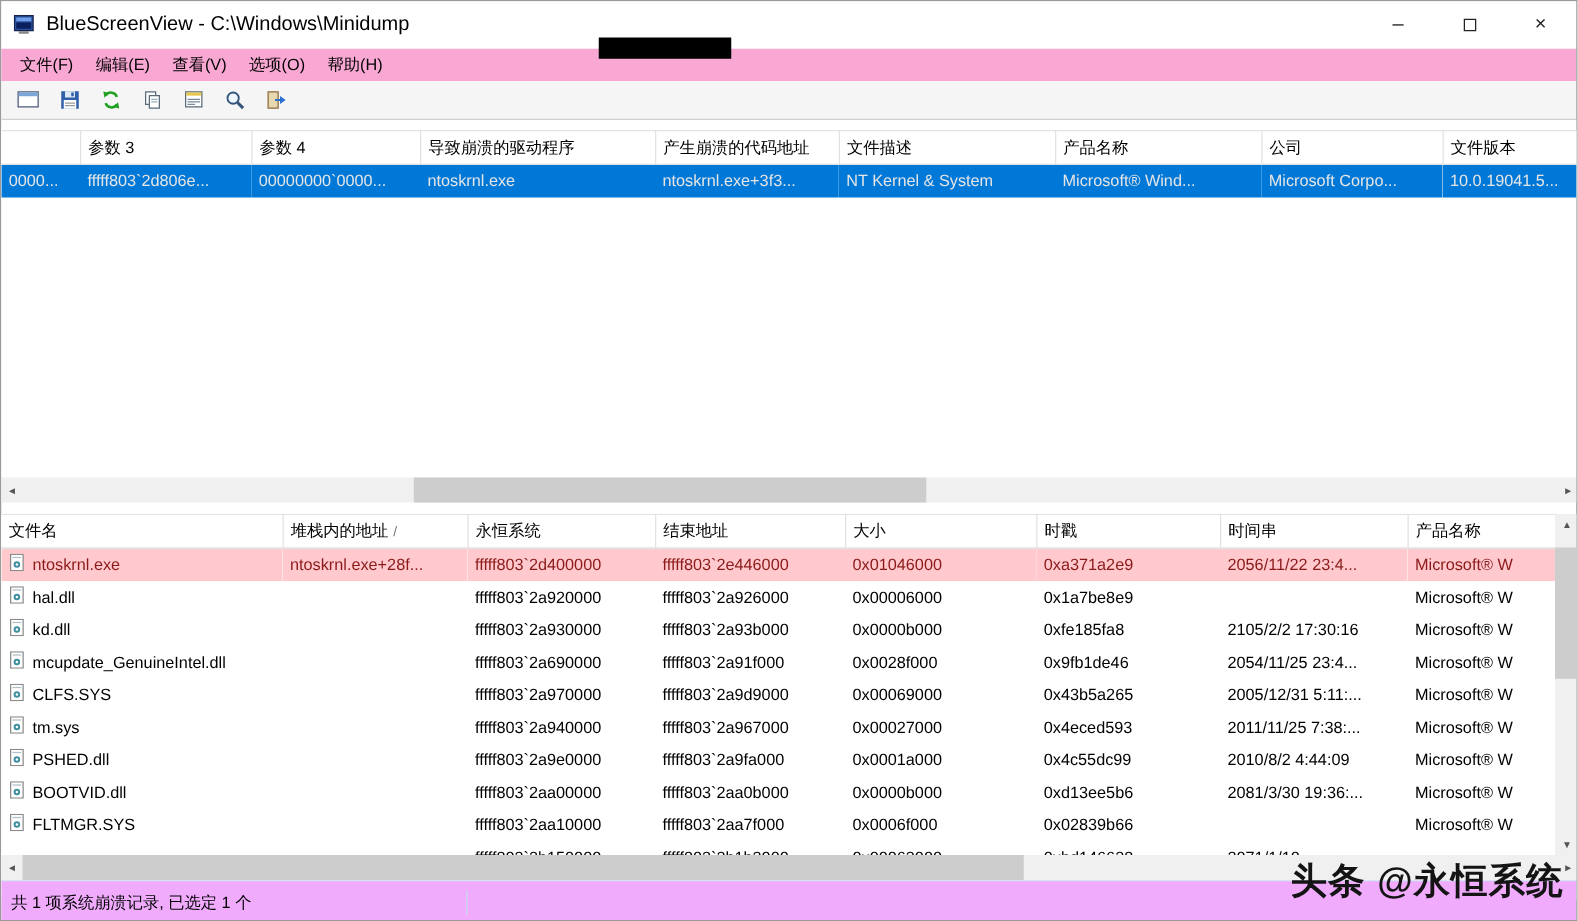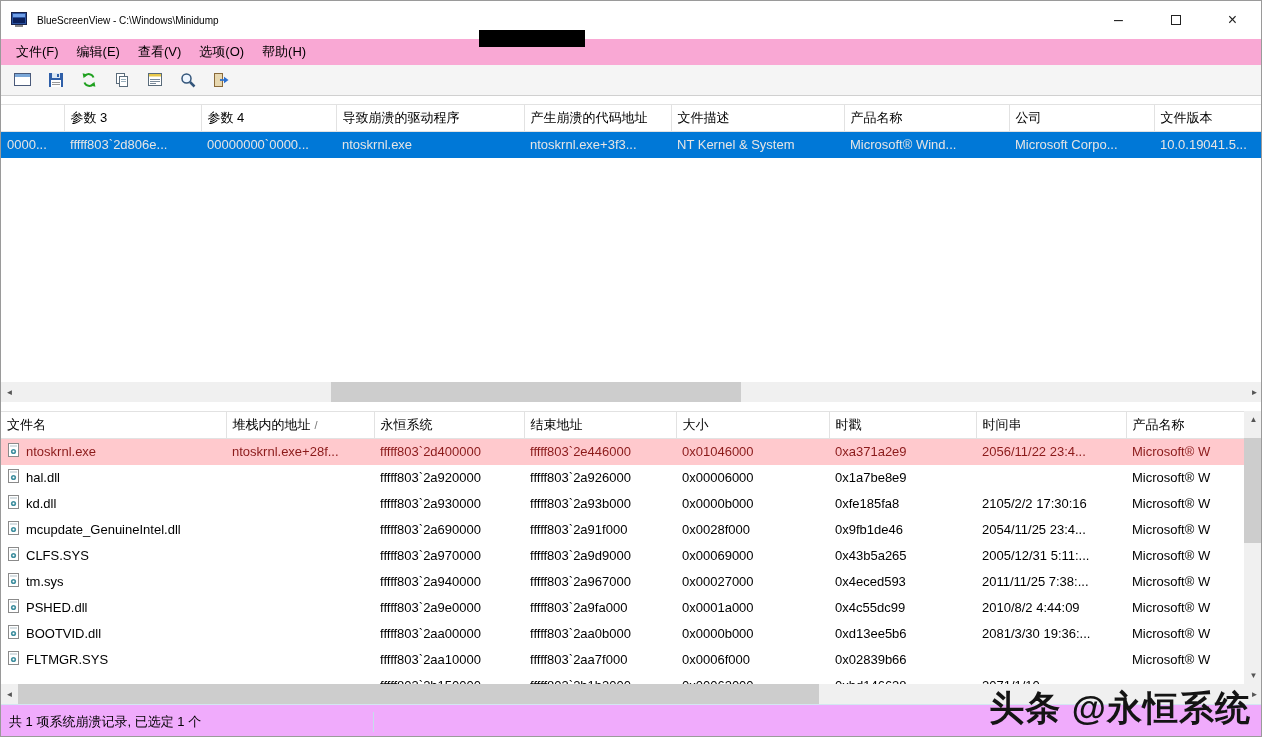--- a/index.html
+++ b/index.html
@@ -3,21 +3,21 @@
 <meta charset="utf-8">
 <style>
   * { margin:0; padding:0; box-sizing:border-box; }
   html,body { width:1262px; height:737px; }
   body { font-family:"Liberation Sans", sans-serif; font-size:13px; color:#000; background:#fff; }
   .window { position:relative; width:1262px; height:737px; background:#fff; border:1px solid #9a9a9a; overflow:hidden; }
 
   
   .titlebar { position:absolute; top:0; left:0; right:0; height:38px; background:#fff; display:flex; align-items:center; }
   .app-icon { margin:0 8px 0 10px; display:flex; }
-  .title-text { font-size:10px; }
+  .title-text { font-size:16px; }
   .win-controls { position:absolute; right:0; top:0; height:38px; display:flex; }
   .win-btn { width:57px; height:38px; display:flex; align-items:center; justify-content:center; font-size:16px; color:#222; cursor:default; }
   .max-box { display:inline-block; width:10px; height:10px; border:1px solid #222; }
 
   
   .menubar { position:absolute; top:38px; left:0; right:0; height:26px; background:#f9a8d4; display:flex; align-items:center; padding-left:6px; }
   .menu-item { padding:4px 9px; white-space:nowrap; }
   .redaction { position:absolute; left:478px; top:29px; width:106px; height:17px; background:#000; z-index:40; }
 
   
@@ -47,21 +47,21 @@
   .vscroll { position:absolute; right:0; top:0; width:19px; height:273px; background:#f0f0f0; }
   .vscroll .scroll-arrow { width:19px; height:17px; }
   .vthumb { position:absolute; left:0; width:19px; background:#cdcdcd; }
 
   
   .statusbar { position:absolute; top:703px; left:0; right:0; height:34px; background:#f0abfc; border-top:1px solid #d3e6f2; display:flex; align-items:center; }
   .status-left { padding-left:8px; width:372px; white-space:nowrap; overflow:hidden; }
   .status-divider { width:1px; height:20px; background:#c6dcea; }
   .status-nirsoft { padding-left:14px; color:#0000cc; font-weight:bold; white-space:nowrap; }
 
-  .watermark { position:absolute; top:684px; right:10px; font-size:35px; font-weight:bold; color:#141414; letter-spacing:1px; z-index:50; }
+  .watermark { position:absolute; top:684px; right:10px; font-size:29px; font-weight:bold; color:#141414; letter-spacing:1px; z-index:50; }
 </style>
 </head>
 <body>
 
 <div class="window">
 
   <div class="titlebar">
     <span class="app-icon">
       <svg width="18" height="16" viewBox="0 0 18 16">
         <rect x="0.5" y="0.5" width="15" height="12" fill="#2a52a0" stroke="#16214a"></rect>

